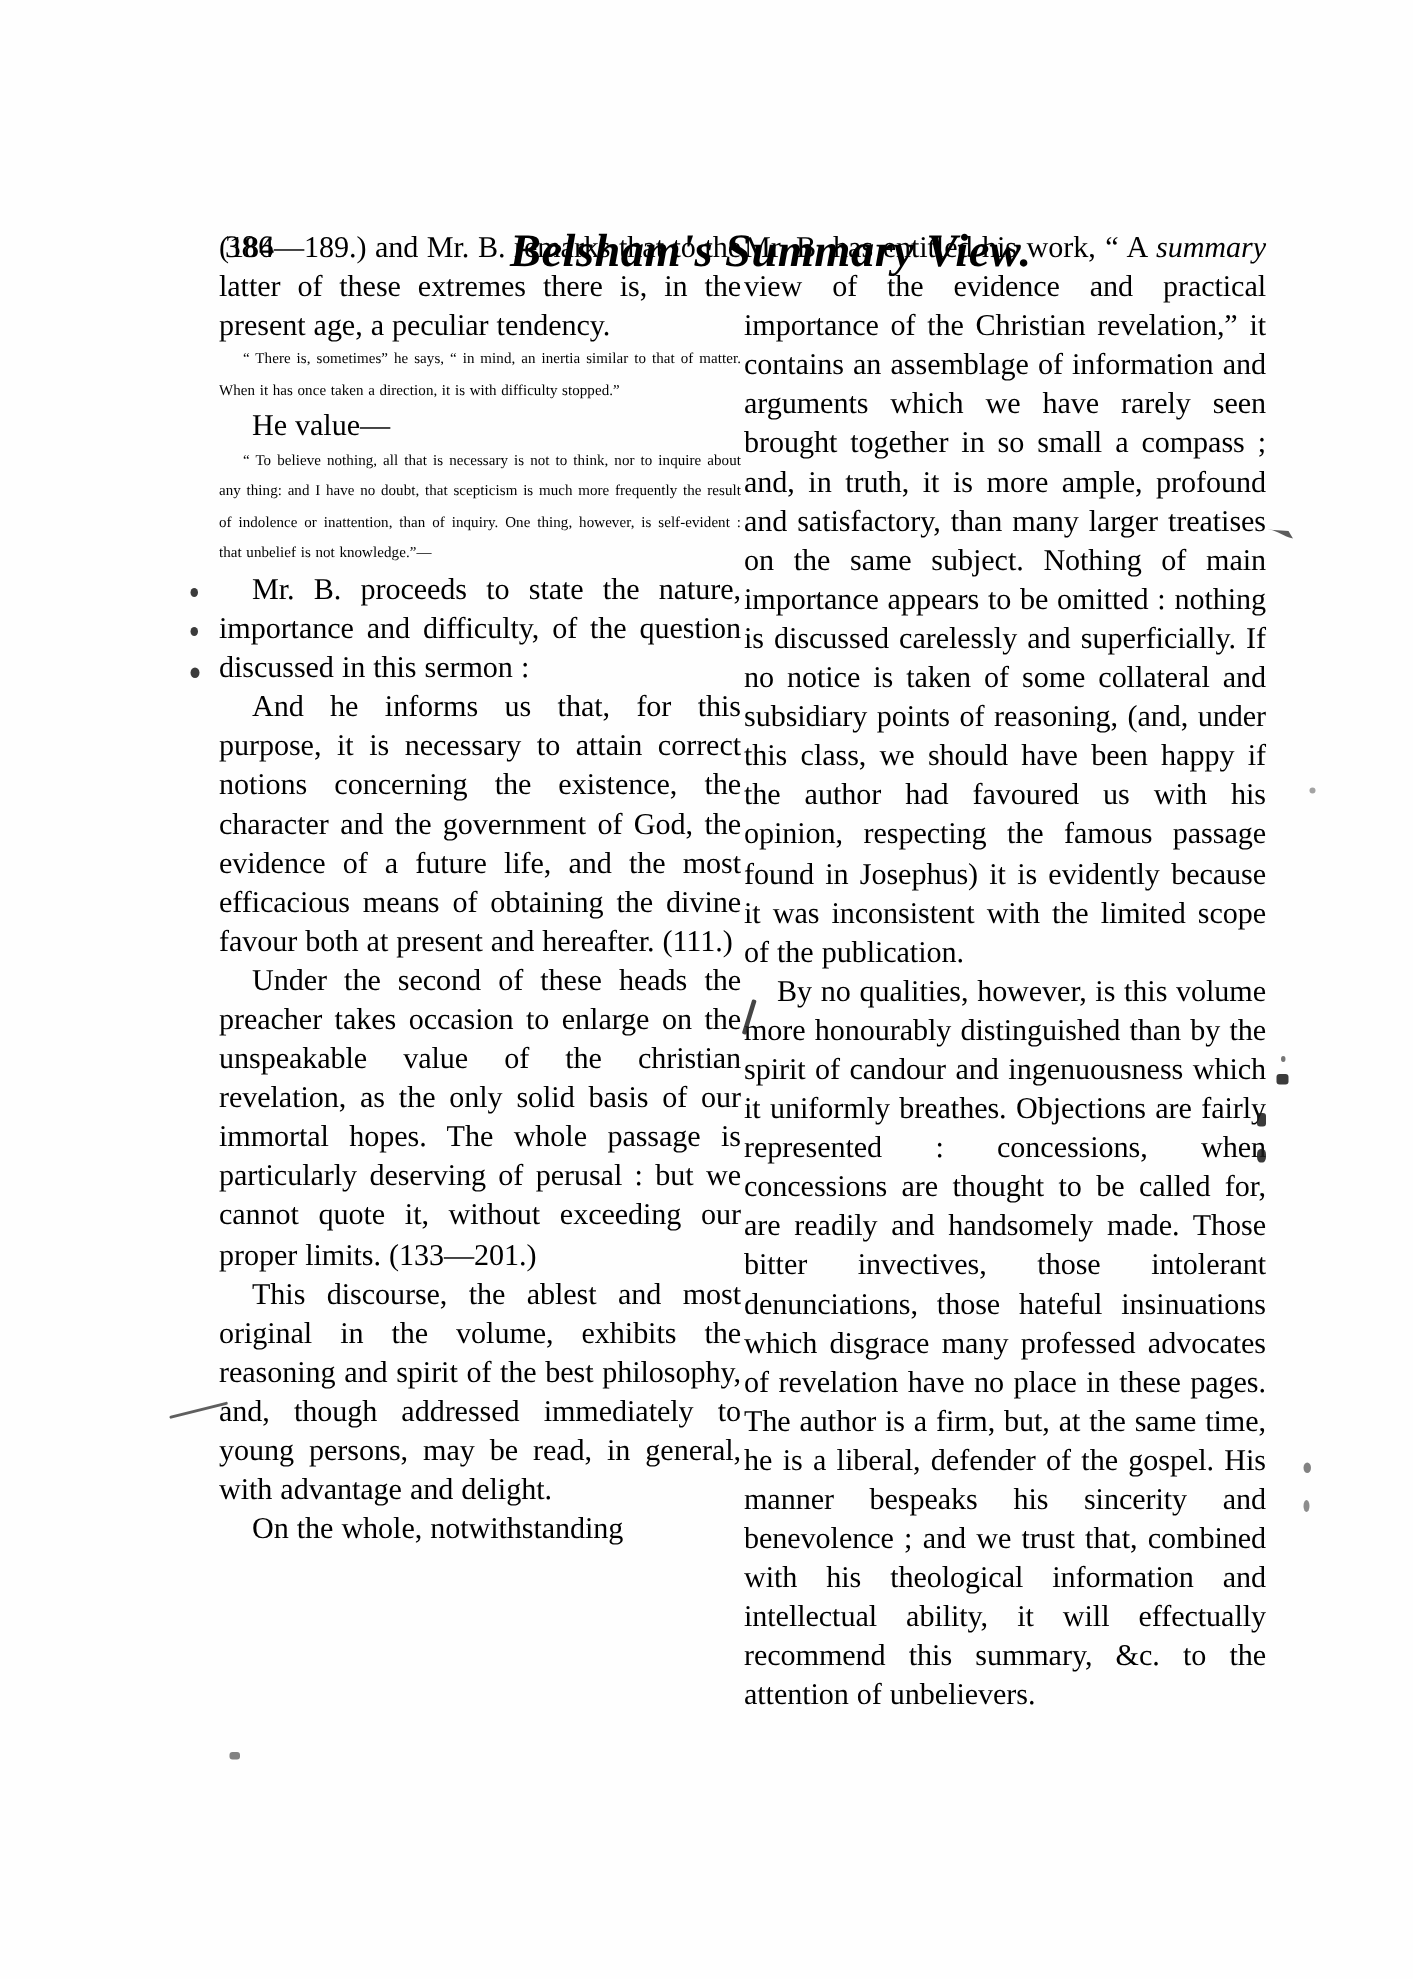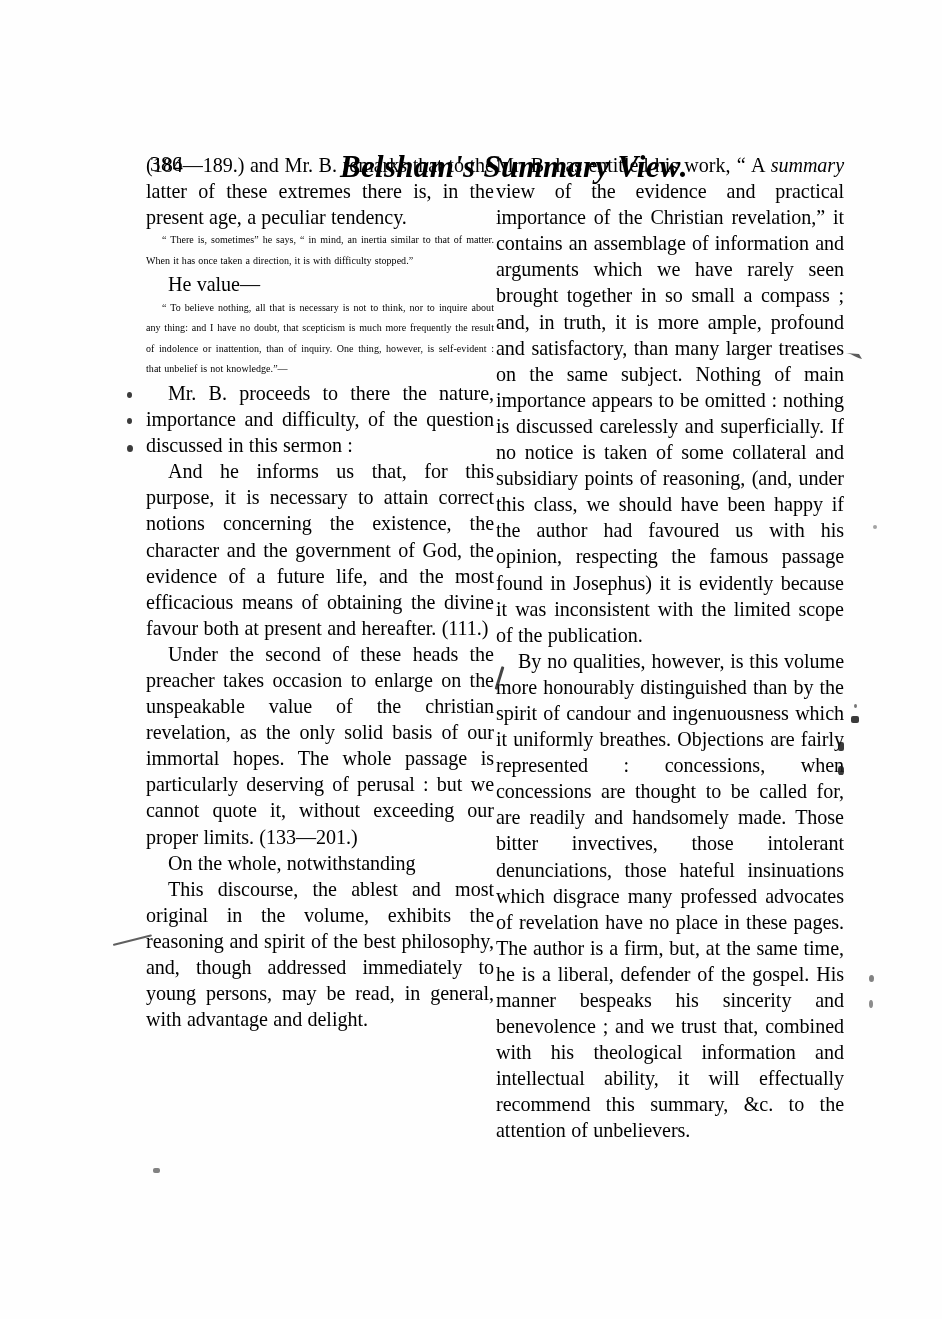--- a/index.html
+++ b/index.html
@@ -140,25 +140,25 @@
   <div id="running-head">
     <span id="folio">386</span>
     <span id="head-title">Belsham's Summary View.</span>
   </div>
 
   <div class="column" id="col-left">
       <p class="para noindent">(184—189.) and Mr. B. remarks that to the latter of these extremes there is, in the present age, a peculiar tendency.</p>
       <p class="quote">“ There is, sometimes” he says, “ in mind, an inertia similar to that of matter. When it has once taken a direction, it is with difficulty stopped.”</p>
       <p class="para indent">He value—</p>
       <p class="quote">“ To believe nothing, all that is necessary is not to think, nor to inquire about any thing: and I have no doubt, that scepticism is much more frequently the result of indolence or inattention, than of inquiry. One thing, however, is self-evident : that unbelief is not knowledge.”—</p>
-      <p class="para indent">Mr. B. proceeds to there the nature, importance and difficulty, of the question discussed in this sermon :</p>
+      <p class="para indent">Mr. B. proceeds to state the nature, importance and difficulty, of the question discussed in this sermon :</p>
       <p class="para indent">And he informs us that, for this purpose, it is necessary to attain correct notions concerning the existence, the character and the government of God, the evidence of a future life, and the most efficacious means of obtaining the divine favour both at present and hereafter. (111.)</p>
       <p class="para indent">Under the second of these heads the preacher takes occasion to enlarge on the unspeakable value of the christian revelation, as the only solid basis of our immortal hopes. The whole passage is particularly deserving of perusal : but we cannot quote it, without exceeding our proper limits. (133—201.)</p>
+      <p class="para indent">This discourse, the ablest and most original in the volume, exhibits the reasoning and spirit of the best philosophy, and, though addressed immediately to young persons, may be read, in general, with advantage and delight.</p>
       <p class="para indent">On the whole, notwithstanding</p>
-      <p class="para indent">This discourse, the ablest and most original in the volume, exhibits the reasoning and spirit of the best philosophy, and, though addressed immediately to young persons, may be read, in general, with advantage and delight.</p>
     </div>
   <div class="column" id="col-right">
       <p class="para noindent"><span>Mr. B. has entitled his work, “ A </span><span class="ital">summary</span><span> view of the evidence and practical importance of the Christian revelation,” it contains an assemblage of information and arguments which we have rarely seen brought together in so small a compass ; and, in truth, it is more ample, profound and satisfactory, than many larger treatises on the same subject. Nothing of main importance appears to be omitted : nothing is discussed carelessly and superficially. If no notice is taken of some collateral and subsidiary points of reasoning, (and, under this class, we should have been happy if the author had favoured us with his opinion, respecting the famous passage found in Josephus) it is evidently because it was inconsistent with the limited scope of the publication.</span></p>
       <p class="para indent">By no qualities, however, is this volume more honourably distinguished than by the spirit of candour and ingenuousness which it uniformly breathes. Objections are fairly represented : concessions, when concessions are thought to be called for, are readily and handsomely made.    Those bitter invectives, those intolerant denunciations, those hateful insinuations which disgrace many professed advocates of revelation have no place in these pages.    The author is a firm, but, at the same time, he is a liberal, defender of the gospel.    His manner bespeaks his sincerity and benevolence ; and we trust that, combined with his theological information and intellectual ability, it will effectually recommend this summary, &amp;c. to the attention of unbelievers.</p>
     </div>
 
   <span class="pencil pencil-dot" id="mark-dot-1"></span>
   <span class="pencil pencil-dot" id="mark-dot-2"></span>
   <span class="pencil pencil-dot" id="mark-dot-3"></span>
   <span id="mark-line-left"></span>

